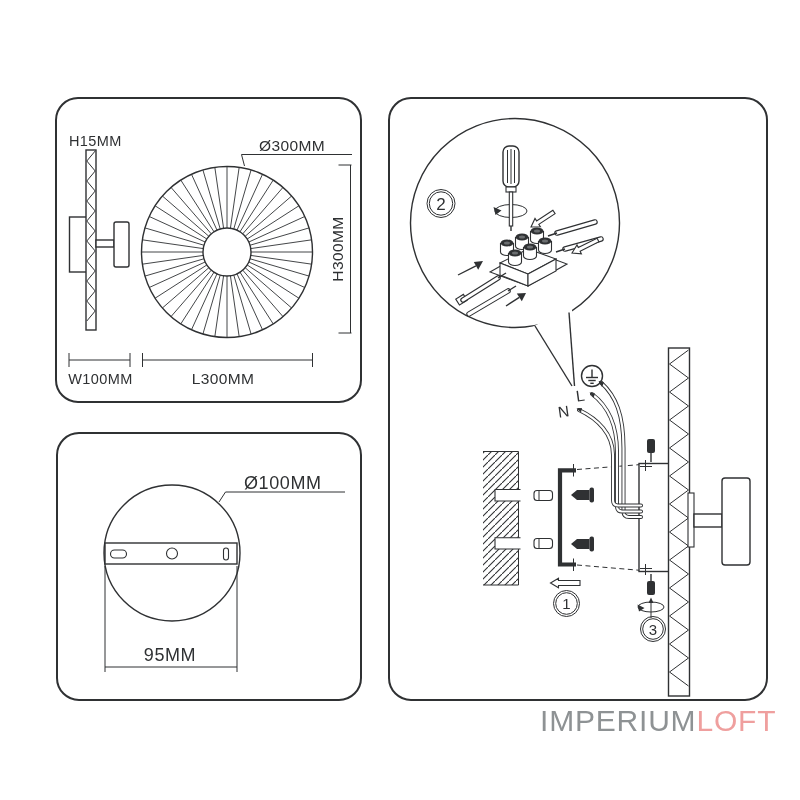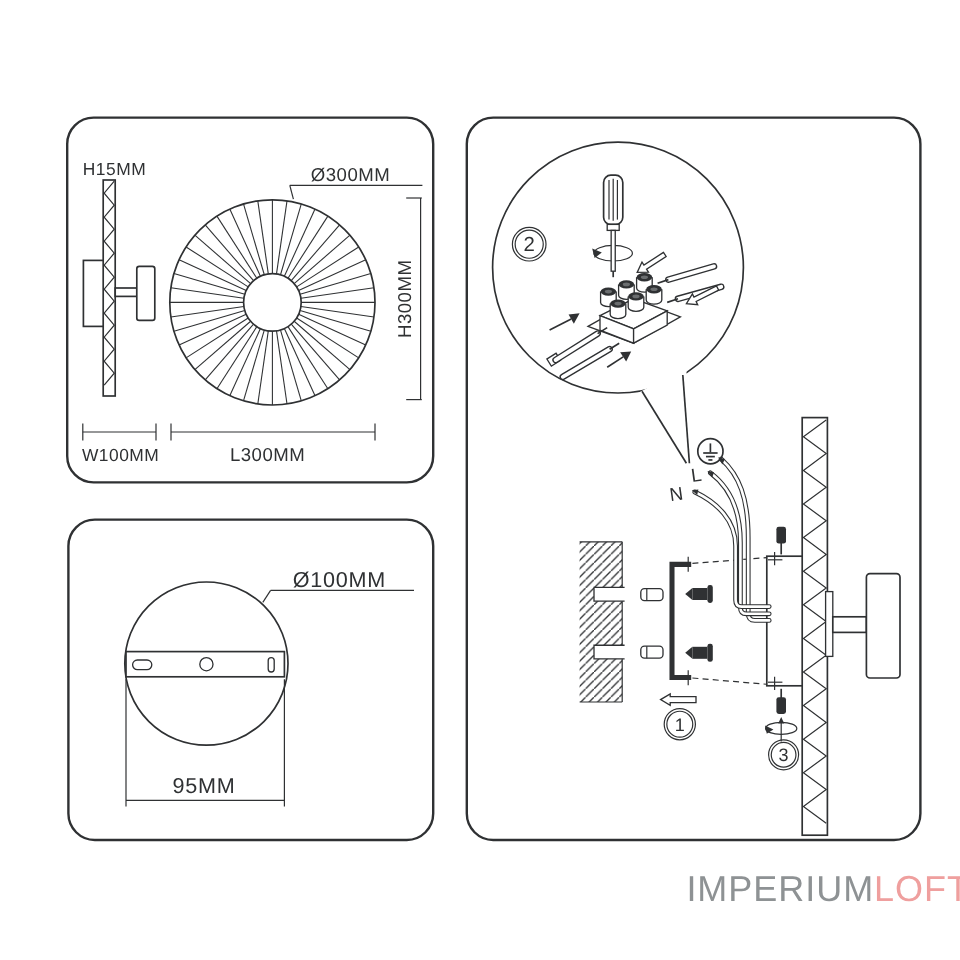--- a/index.html
+++ b/index.html
@@ -15,22 +15,22 @@
   .lnt{stroke:#2f3133;fill:none;stroke-width:1;}
   .wf{fill:#fff;stroke:#2f3133;stroke-width:1.4;}
   .wf2{fill:#fff;stroke:#2f3133;stroke-width:1.1;}
   .dk{fill:#2f3133;stroke:none;}
   .dash{stroke-dasharray:5 3.5;}
   .panel{fill:#fff;stroke:#2f3133;stroke-width:2;}
   .wiredark{stroke:#2f3133;stroke-width:4;fill:none;stroke-linecap:round;}
   .wirelight{stroke:#fff;stroke-width:2.2;fill:none;stroke-linecap:round;}
   .tube-d{stroke:#2f3133;stroke-width:5.5;fill:none;stroke-linecap:round;}
   .tube-l{stroke:#fff;stroke-width:3.2;fill:none;stroke-linecap:round;}
-  .logo{position:absolute;left:540px;top:725px;width:218px;text-align:right;
-        font-size:30px;letter-spacing:.8px;font-weight:400;white-space:nowrap;margin-left:32px;}
+  .logo{position:absolute;left:540px;top:704px;width:218px;text-align:right;
+        font-size:30px;letter-spacing:.8px;font-weight:400;white-space:nowrap;}
 </style>
 </head>
 <body>
 
 <div class="canvas">
 <svg width="800" height="800" viewBox="0 0 800 800">
   <defs>
     <pattern id="hatch" width="7" height="7" patternUnits="userSpaceOnUse">
       <path d="M0,7 L7,0" stroke="#2f3133" stroke-width="1.1"></path>
     </pattern>

